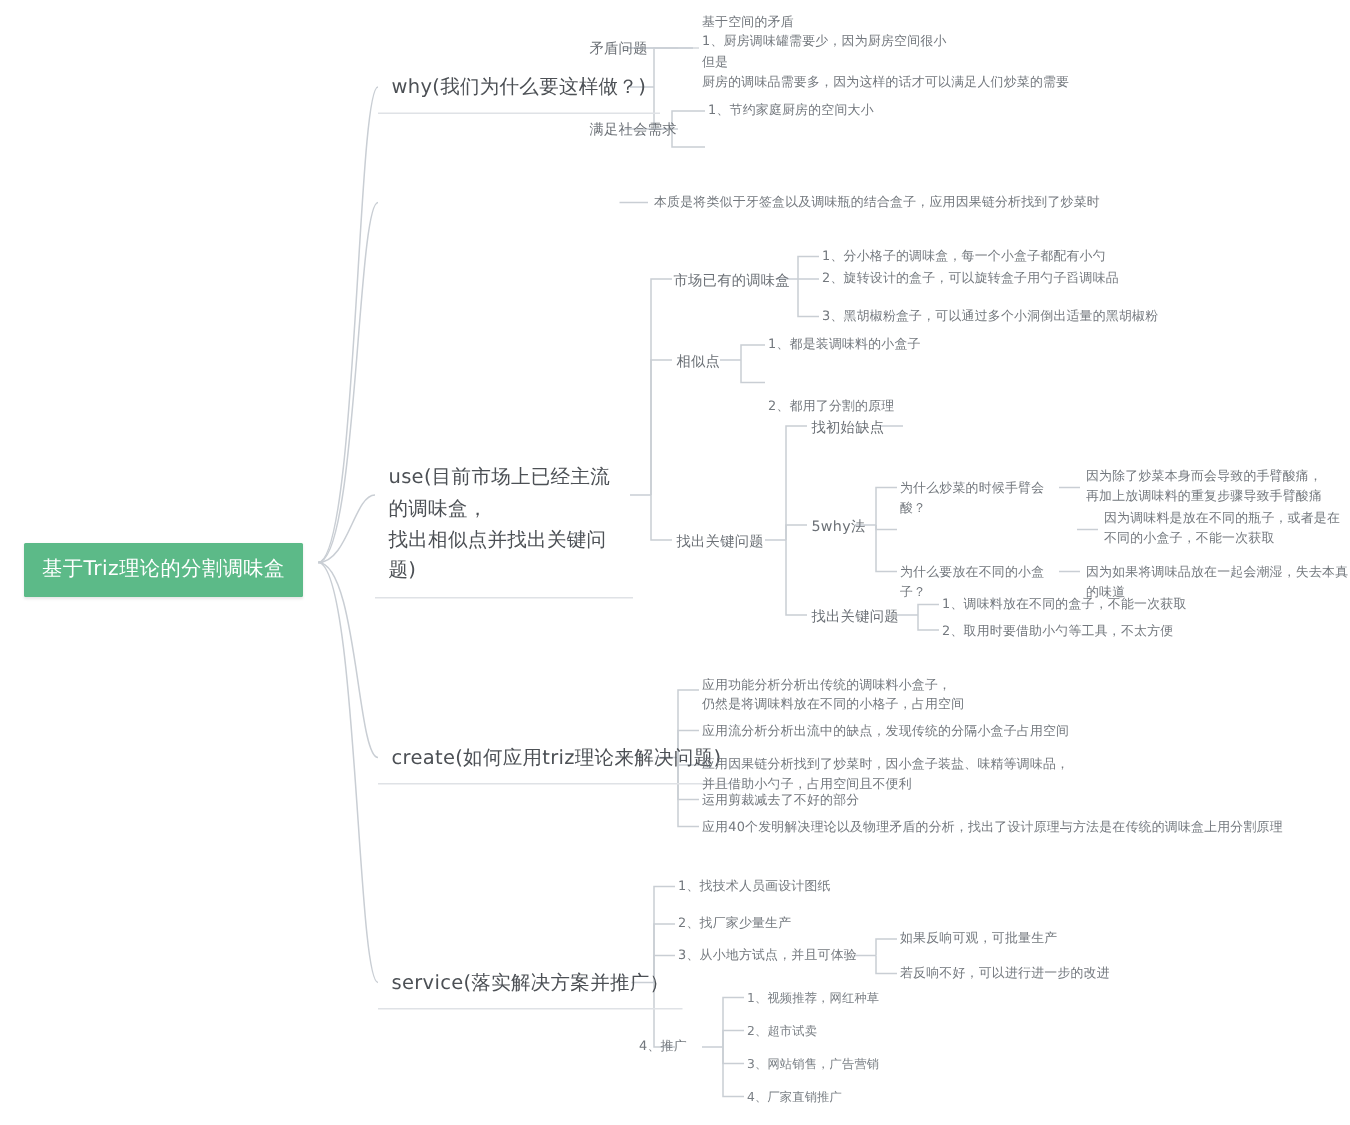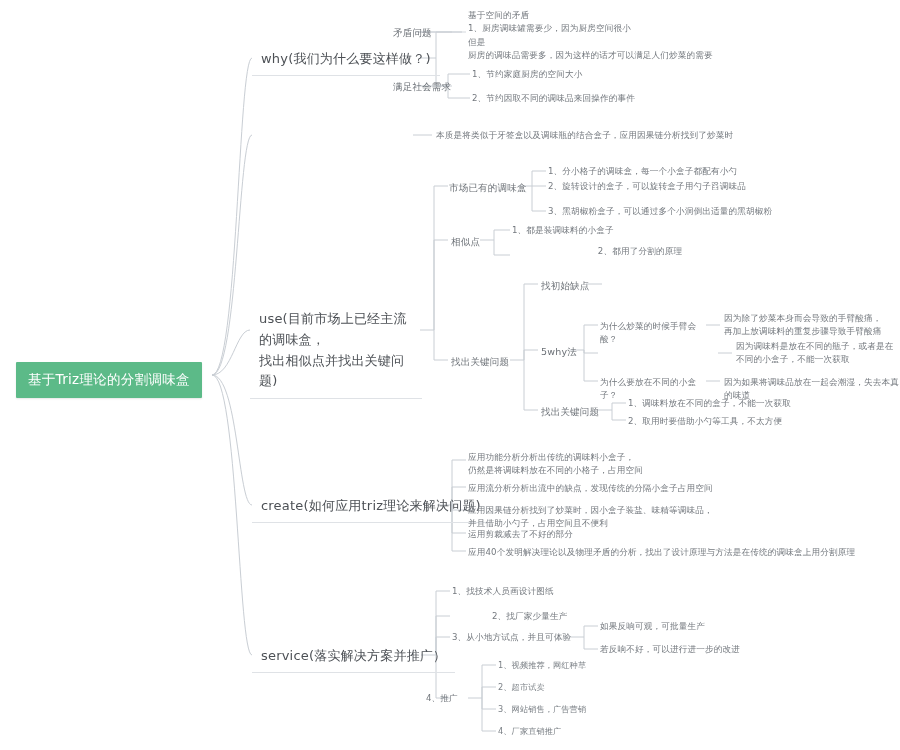--- a/index.html
+++ b/index.html
@@ -163,35 +163,34 @@
   <div class="node lvl1" style="left:252px; top:45px;">why(我们为什么要这样做？)</div>
 
   <div class="node lvl2" style="left:390px; top:24px;">矛盾问题</div>
   <div class="node lvl3" style="left:466px; top:8px; width:430px;">基于空间的矛盾
 1、厨房调味罐需要少，因为厨房空间很小
 但是
 厨房的调味品需要多，因为这样的话才可以满足人们炒菜的需要</div>
 
   <div class="node lvl2" style="left:390px; top:78px;">满足社会需求</div>
   <div class="node lvl3" style="left:470px; top:67px; width:300px;">1、节约家庭厨房的空间大小</div>
-  <div class="node lvl3" style="left:470px; top:91px; width:320px;">2、节约因取不同的调味品来回操作的事件</div>
 
   <div class="node lvl3" style="left:434px; top:128px; width:460px;">本质是将类似于牙签盒以及调味瓶的结合盒子，应用因果链分析找到了炒菜时</div>
 
   <div class="node lvl1 two-line" style="left:250px; top:304px; width:172px;">use(目前市场上已经主流的调味盒，
 找出相似点并找出关键问题)</div>
 
   <div class="node lvl2" style="left:446px; top:179px;">市场已有的调味盒</div>
   <div class="node lvl3" style="left:546px; top:164px; width:350px;">1、分小格子的调味盒，每一个小盒子都配有小勺</div>
   <div class="node lvl3" style="left:546px; top:179px; width:350px;">2、旋转设计的盒子，可以旋转盒子用勺子舀调味品</div>
   <div class="node lvl3" style="left:546px; top:204px; width:350px;">3、黑胡椒粉盒子，可以通过多个小洞倒出适量的黑胡椒粉</div>
 
   <div class="node lvl2" style="left:448px; top:233px;">相似点</div>
   <div class="node lvl3" style="left:510px; top:223px; width:260px;">1、都是装调味料的小盒子</div>
-  <div class="node lvl3" style="left:510px; top:244px; width:260px;text-align:center;">2、都用了分割的原理</div>
+  <div class="node lvl3" style="left:510px; top:264px; width:260px;">2、都用了分割的原理</div>
 
   <div class="node lvl2" style="left:448px; top:353px;">找出关键问题</div>
 
   <div class="node lvl2" style="left:538px; top:277px;">找初始缺点</div>
 
   <div class="node lvl2" style="left:538px; top:343px;">5why法</div>
 
   <div class="node lvl3" style="left:598px; top:319px; width:110px;">为什么炒菜的时候手臂会酸？</div>
   <div class="node lvl3" style="left:722px; top:311px; width:178px;">因为除了炒菜本身而会导致的手臂酸痛，
 再加上放调味料的重复步骤导致手臂酸痛</div>
@@ -212,21 +211,21 @@
   <div class="node lvl3" style="left:466px; top:450px; width:420px;">应用功能分析分析出传统的调味料小盒子，
 仍然是将调味料放在不同的小格子，占用空间</div>
   <div class="node lvl3" style="left:466px; top:503px; width:420px;">应用因果链分析找到了炒菜时，因小盒子装盐、味精等调味品，
 并且借助小勺子，占用空间且不便利</div>
   <div class="node lvl3" style="left:466px; top:527px; width:420px;">运用剪裁减去了不好的部分</div>
   <div class="node lvl3" style="left:466px; top:545px; width:430px;">应用40个发明解决理论以及物理矛盾的分析，找出了设计原理与方法是在传统的调味盒上用分割原理</div>
 
   <div class="node lvl1" style="left:252px; top:642px;">service(落实解决方案并推广）</div>
 
   <div class="node lvl3" style="left:450px; top:584px; width:250px;">1、找技术人员画设计图纸</div>
-  <div class="node lvl3" style="left:450px; top:609px; width:250px;margin-left:40px;">2、找厂家少量生产</div>
+  <div class="node lvl3" style="left:450px; top:609px; width:250px;">2、找厂家少量生产</div>
 
   <div class="node lvl3" style="left:450px; top:630px; width:130px;">3、从小地方试点，并且可体验</div>
   <div class="node lvl3" style="left:598px; top:642px; width:240px;">若反响不好，可以进行进一步的改进</div>
   <div class="node lvl3" style="left:598px; top:619px; width:240px;">如果反响可观，可批量生产</div>
 
   <div class="node lvl3" style="left:424px; top:691px; width:60px;">4、推广</div>
   <div class="node lvl4" style="left:496px; top:658px; width:250px;">1、视频推荐，网红种草</div>
   <div class="node lvl4" style="left:496px; top:680px; width:250px;">2、超市试卖</div>
   <div class="node lvl4" style="left:496px; top:702px; width:250px;">3、网站销售，广告营销</div>
   <div class="node lvl4" style="left:496px; top:724px; width:250px;">4、厂家直销推广</div>

